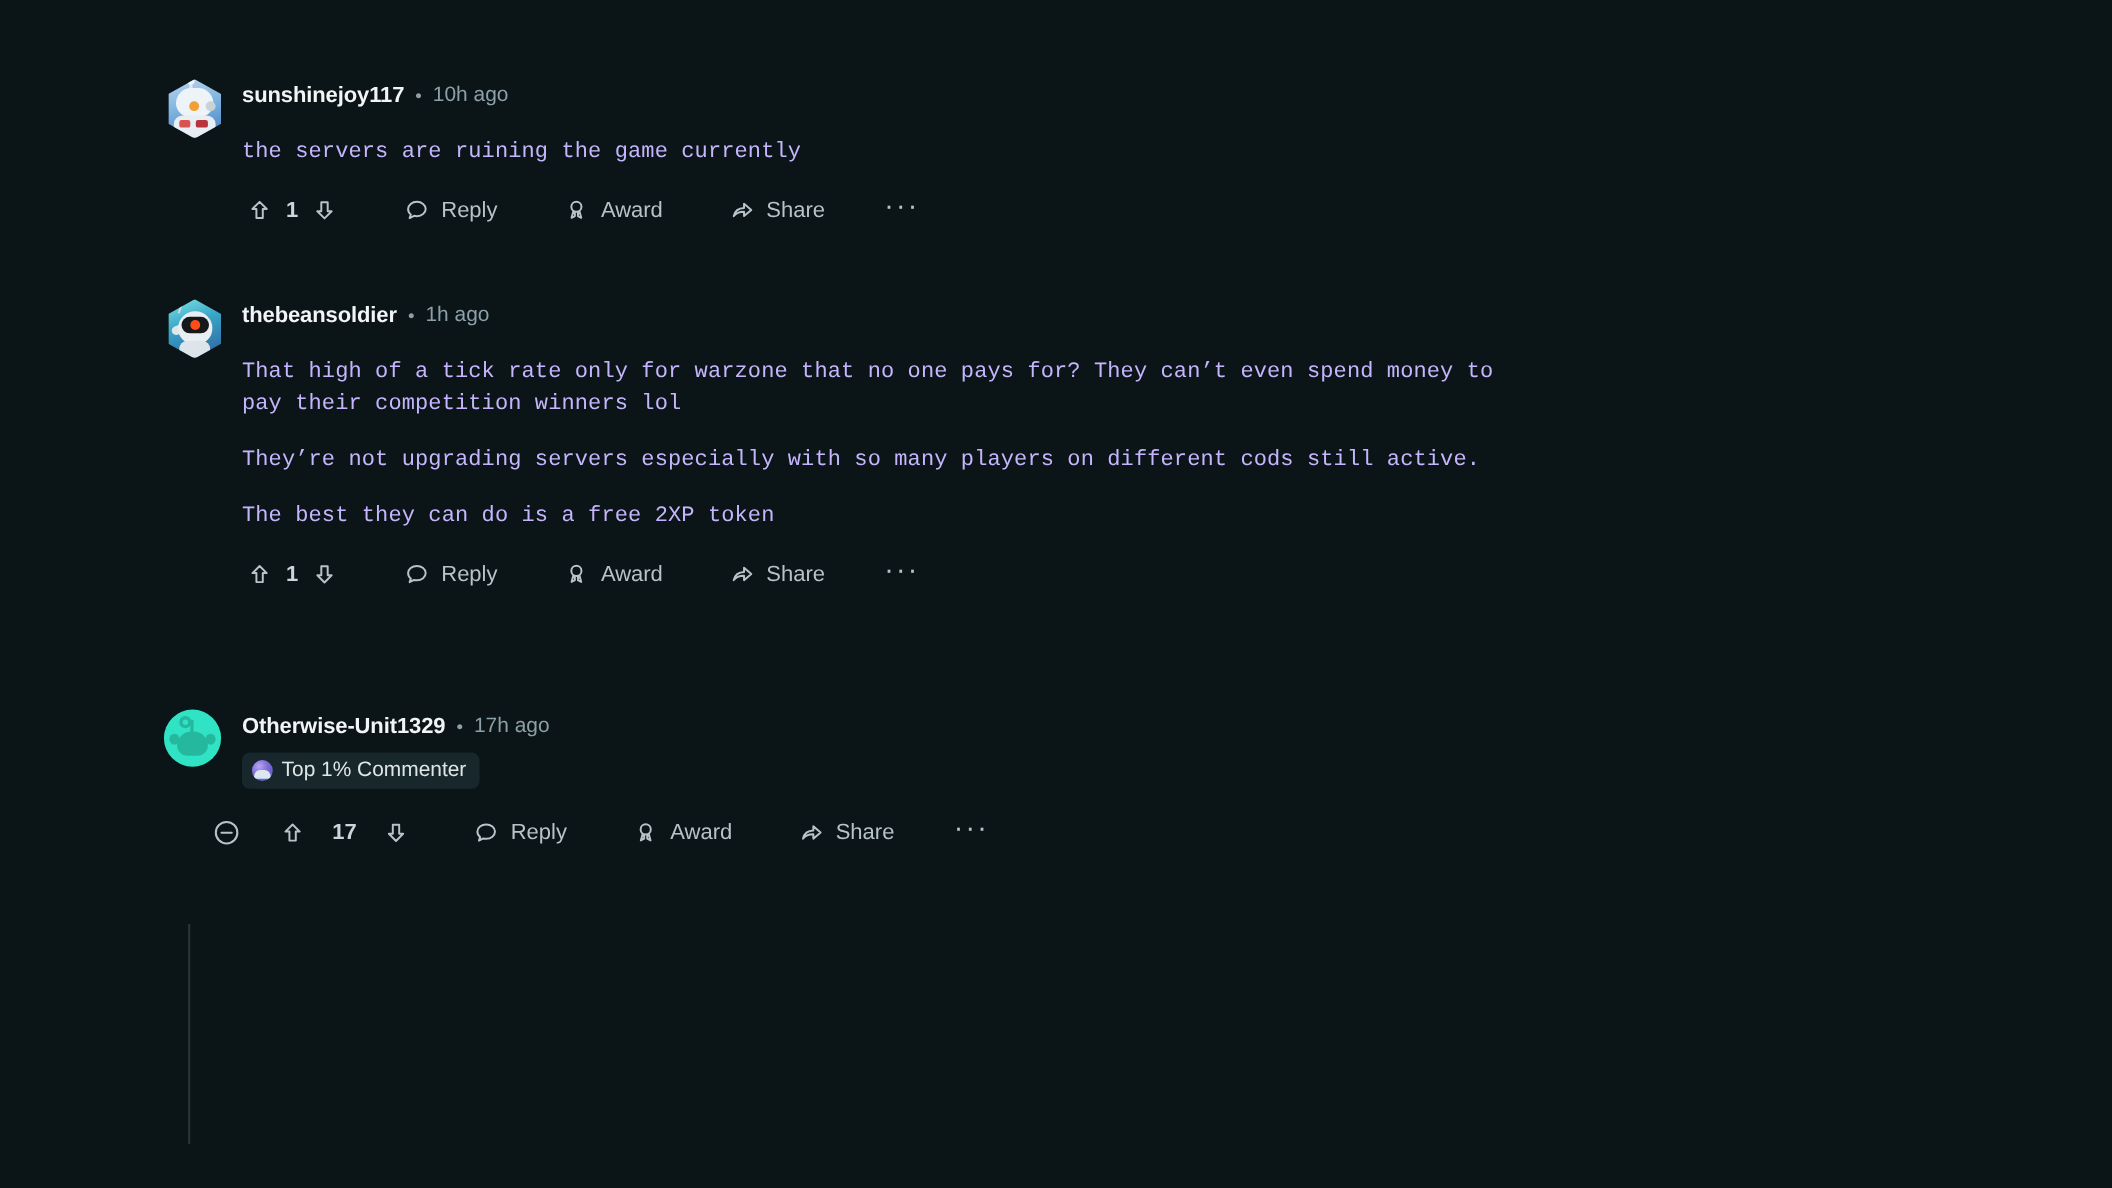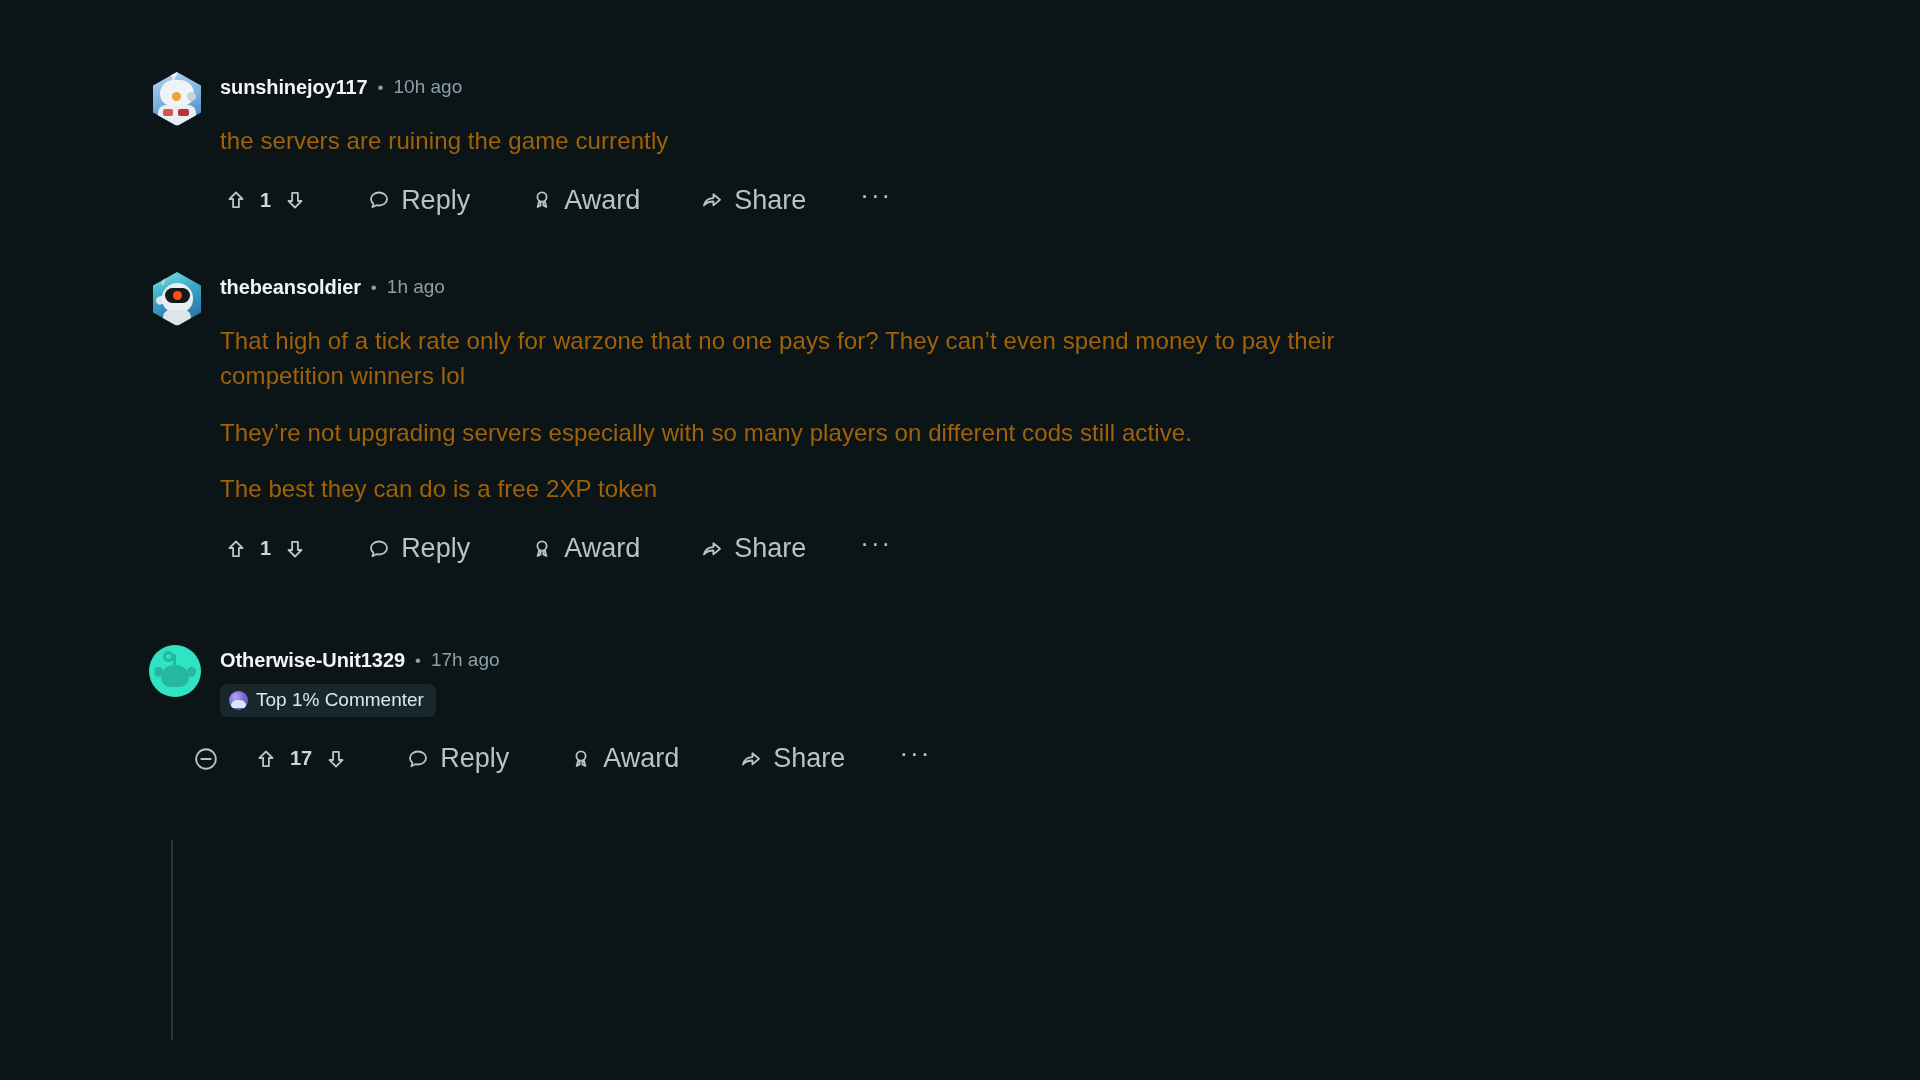--- a/index.html
+++ b/index.html
@@ -82,28 +82,28 @@
   .badge-icon {
     width:19px; height:19px; border-radius:50%;
     background:radial-gradient(circle at 35% 30%, #b9a5f2 0%, #7b6ad6 45%, #4a5bb5 100%);
     position:relative; flex:0 0 19px; overflow:hidden;
   }
   .badge-icon:after {
     content:""; position:absolute; left:2px; bottom:2px; width:15px; height:8px;
     background:#dbe6ef; border-radius:7px 7px 3px 3px;
   }
 
-  .ctext { color:#a16207; font-size:24px; line-height:1.45; letter-spacing:0.1px; }
+  .ctext { color:#c4b5fd; font-size:20px; line-height:1.45; letter-spacing:0.1px;font-family:Liberation Mono, monospace; }
   .ctext p + p { margin-top:22px; }
 
   
   .actions { display:flex; align-items:center; gap:0; margin-top:16px; }
   .act {
     display:inline-flex; align-items:center; gap:10px;
-    color:#b6c3c8; font-size:27px;
+    color:#b6c3c8; font-size:20px;
     padding:6px 14px; border-radius:18px;
   }
   .act:first-child { padding-left:4px; }
   .votes { display:inline-flex; align-items:center; gap:12px; padding:6px 4px; }
   .vcount { color:#ccd6da; font-size:20px; font-weight:bold; min-width:10px; text-align:center; }
   .collapse { display:inline-flex; align-items:center; padding:6px 6px 6px 0; margin-right:8px; }
   .dots { color:#b6c3c8; font-size:26px; letter-spacing:2px; padding:0 14px 10px; line-height:0.5; }
   svg { display:block; }
 </style>
 </head>
@@ -288,21 +288,21 @@
 
 
       <div class="actions" style="margin-top:20px; margin-left:-28px;">
         <div class="collapse">
           <svg width="28" height="28" viewBox="0 0 24 24" fill="none" stroke="#b6c3c8" stroke-width="1.6" stroke-linecap="round">
               <circle cx="12" cy="12" r="8.4"></circle>
               <path d="M8 12h8"></path>
             </svg>
         </div>
 
-        <div class="votes" style="margin-left:16px;">
+        <div class="votes" style="margin-left:16px;gap:24px;">
           <span>
             <svg width="24" height="24" viewBox="0 0 24 24" fill="none" stroke="#b6c3c8" stroke-width="1.8" stroke-linecap="round" stroke-linejoin="round">
                 <path d="M12 4.5 5.5 11h3.6v8.2h5.8V11h3.6L12 4.5z"></path>
               </svg>
           </span>
           <span class="vcount">17</span>
           <span>
             <svg width="24" height="24" viewBox="0 0 24 24" fill="none" stroke="#b6c3c8" stroke-width="1.8" stroke-linecap="round" stroke-linejoin="round">
                 <path d="M12 19.5 18.5 13h-3.6V4.8H9.1V13H5.5L12 19.5z"></path>
               </svg>

